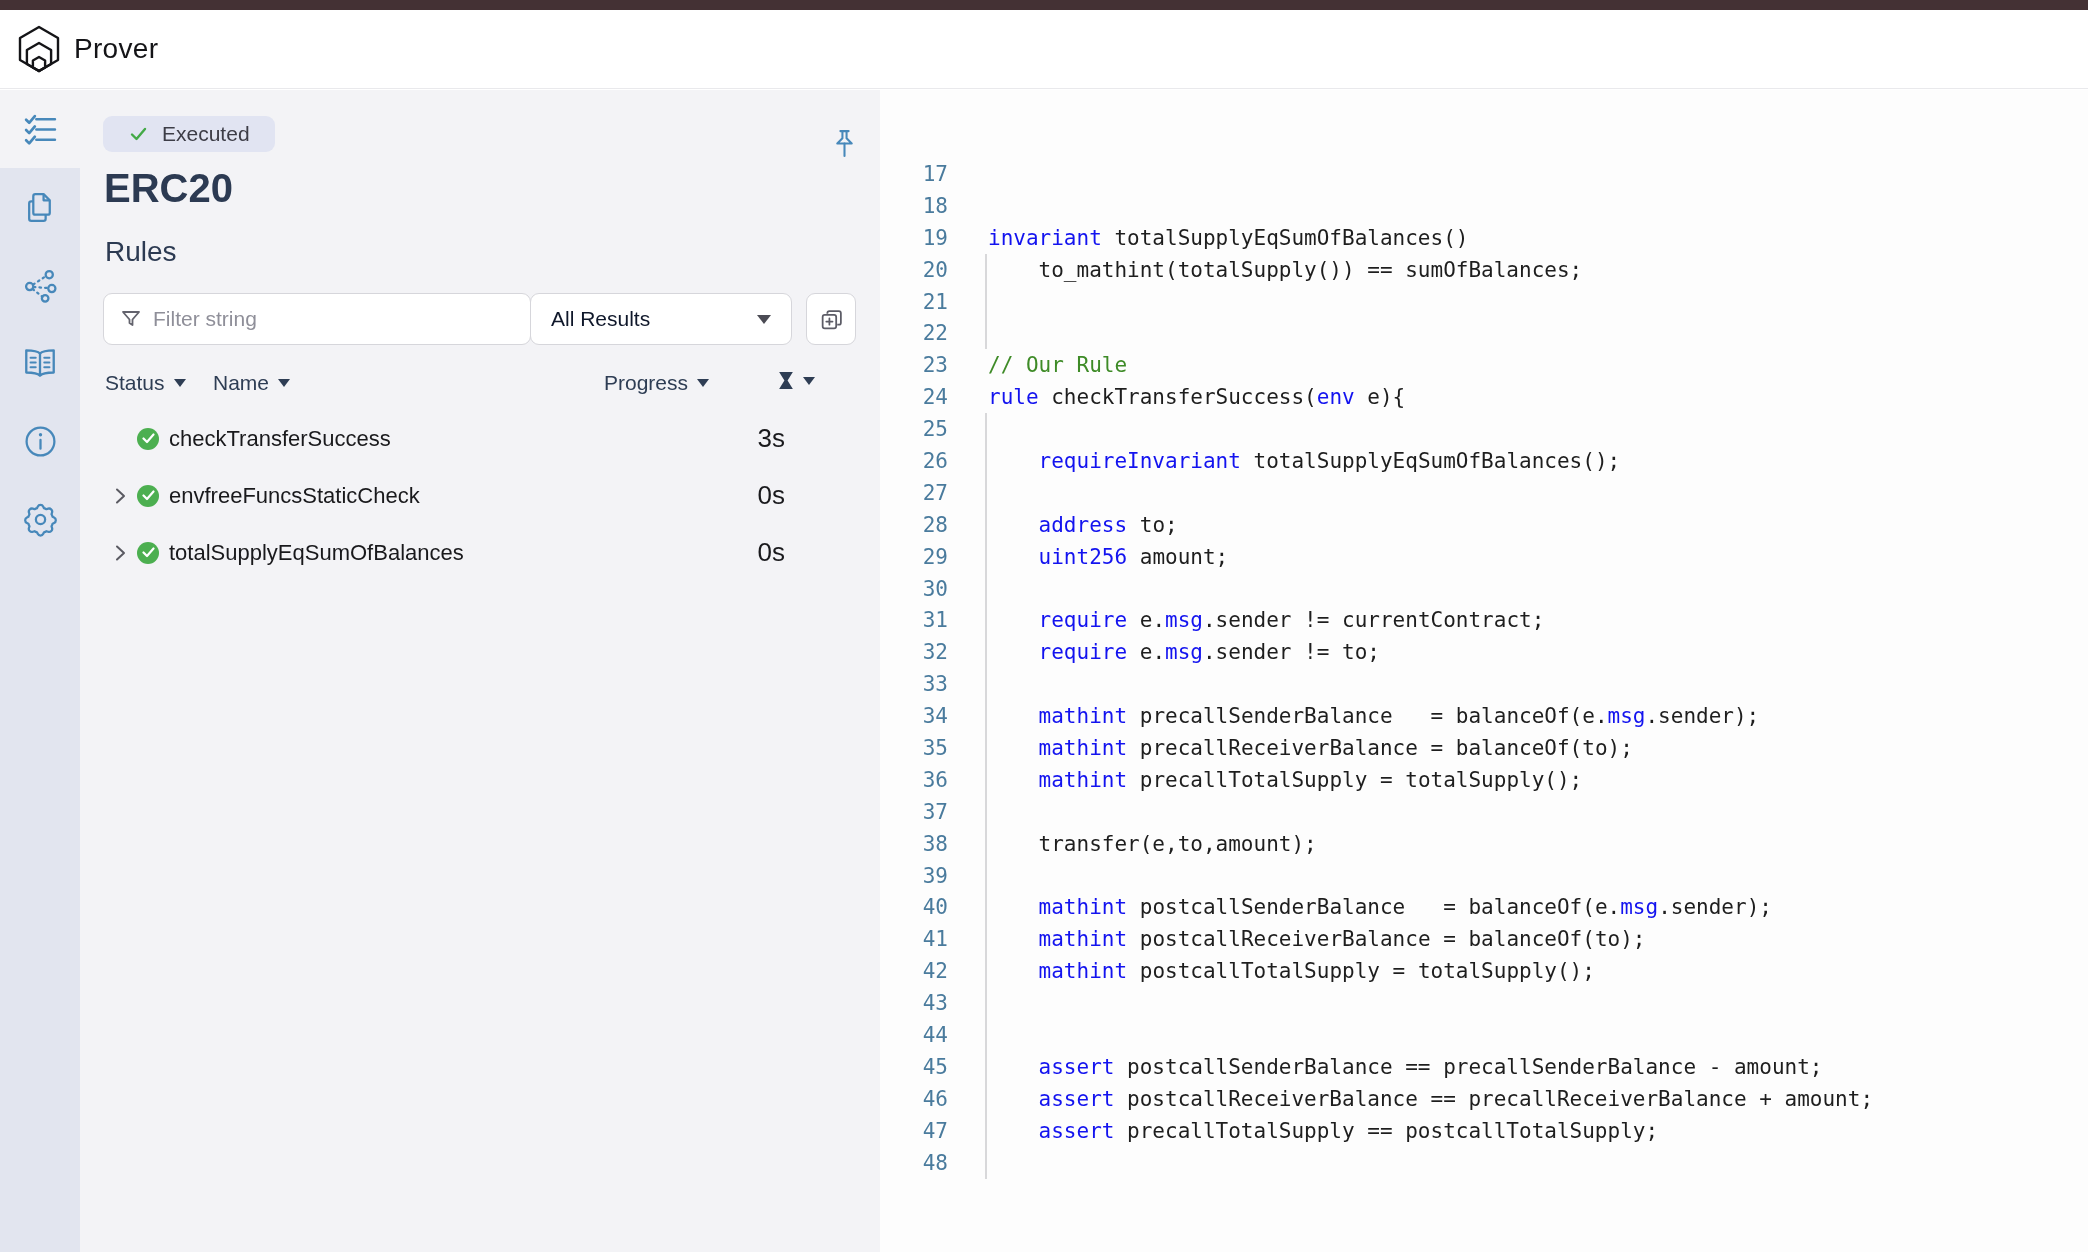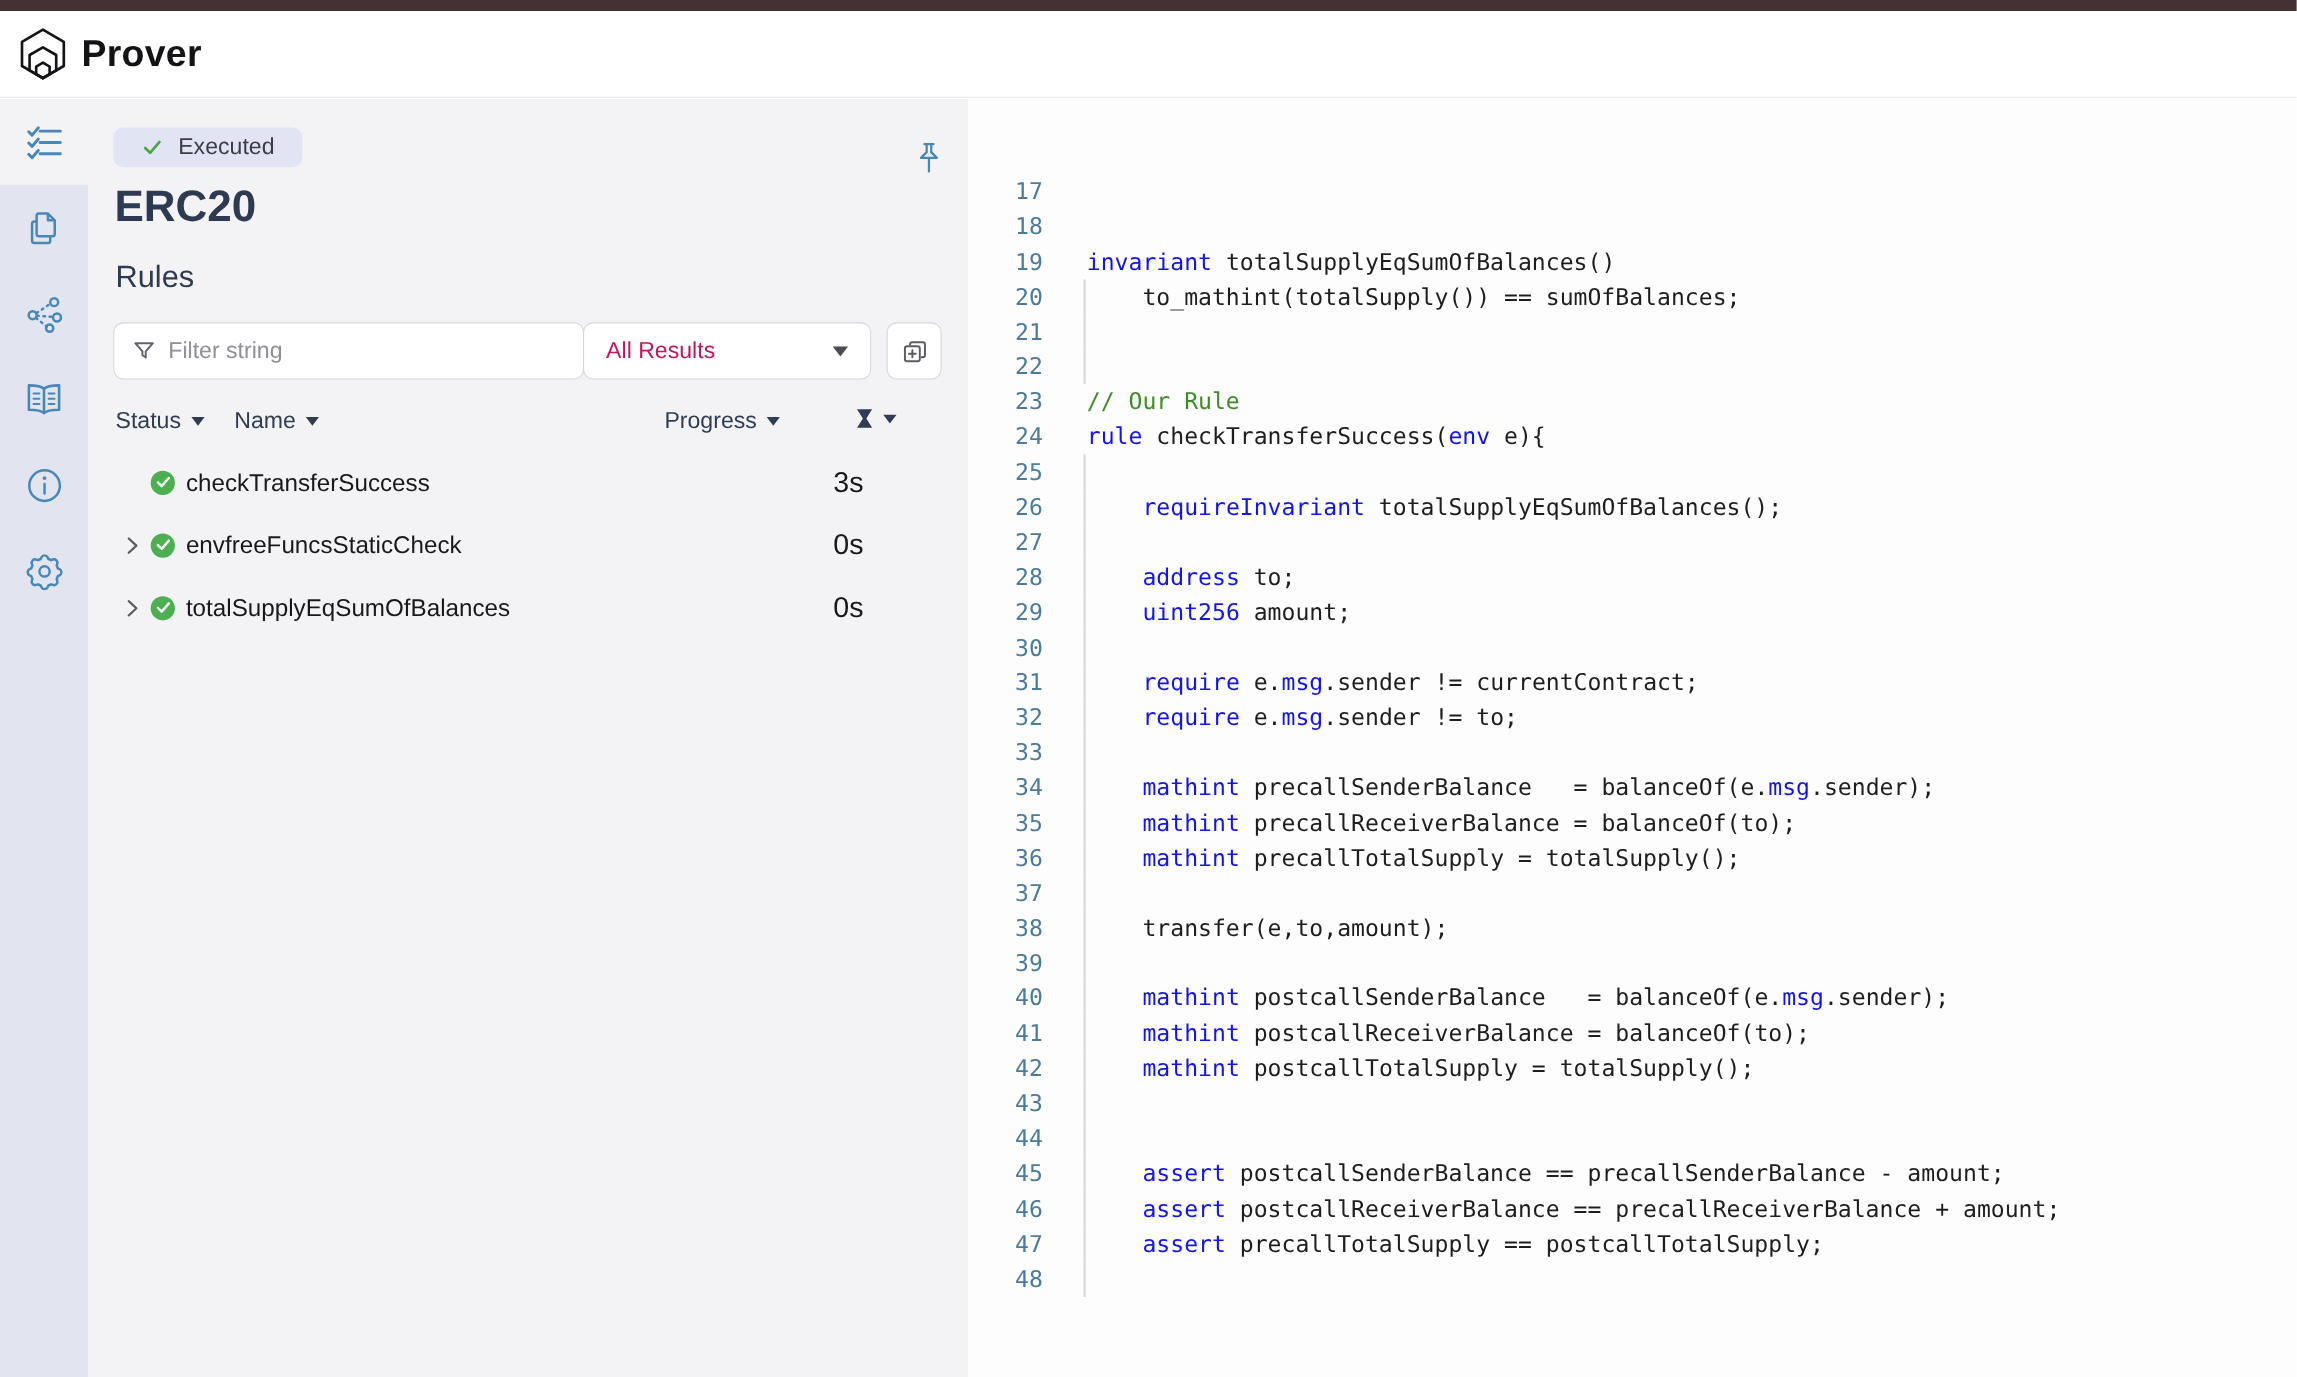--- a/index.html
+++ b/index.html
@@ -5,21 +5,21 @@
   * { box-sizing: border-box; margin: 0; padding: 0; }
   html,body { width:2088px; height:1252px; }
   body {
     position: relative; overflow: hidden; background:#fff;
     font-family:"Liberation Sans", sans-serif; color:#1d1d20;
   }
   
   .topbar { position:absolute; left:0; top:0; width:2088px; height:10px; background:#443134; }
   .header { position:absolute; left:0; top:10px; width:2088px; height:79px; background:#fff;
             border-bottom:1px solid #e9e9ec; display:flex; align-items:center; padding-left:14px; }
-  .app-name { font-size:34px; font-weight:700; color:#141417; margin-left:10px; letter-spacing:.3px; }
+  .app-name { font-size:28px; font-weight:400; color:#141417; margin-left:10px; letter-spacing:.3px; }
   
   .main { position:absolute; left:0; top:90px; width:2088px; height:1162px; }
   
   .rail { position:absolute; left:0; top:0; width:80px; height:100%; background:#e2e5ef; }
   .rail-item { height:78px; display:flex; align-items:center; justify-content:center; cursor:pointer; }
   .rail-item.active { background:#f3f3f6; }
   
   .left-panel { position:absolute; left:80px; top:0; width:800px; height:100%; background:#f3f3f6; }
   .badge { position:absolute; left:23px; top:26px; height:36px; display:inline-flex; align-items:center;
            gap:13px; padding:0 25px; background:#e1e4f2; border-radius:9px; font-size:21px; color:#3d3d47; }
@@ -28,21 +28,21 @@
   .page-title { position:absolute; left:24px; top:76px; font-size:40px; font-weight:700; color:#2c3a52; }
   .section-heading { position:absolute; left:25px; top:146px; font-size:28px; font-weight:500; color:#2c3a52; }
   .filter-input { position:absolute; left:23px; top:203px; width:428px; height:52px; background:#fff;
                   border:1px solid #d6d6db; border-radius:9px; display:flex; align-items:center;
                   padding:0 16px; gap:11px; }
   .filter-input input { border:none; outline:none; flex:1; font-family:"Liberation Sans",sans-serif;
                   font-size:21px; color:#3d3d47; background:transparent; }
   .filter-input input::placeholder { color:#8f8f99; }
   .results-dropdown { position:absolute; left:450px; top:203px; width:262px; height:52px; background:#fff;
                   border:1px solid #d6d6db; border-radius:9px; display:flex; align-items:center;
-                  justify-content:space-between; padding:0 20px; font-size:21px; color:#be185d; cursor:pointer; }
+                  justify-content:space-between; padding:0 20px; font-size:21px; color:#0f172a; cursor:pointer; }
   .dup-btn { position:absolute; left:726px; top:203px; width:50px; height:52px; background:#fff;
              border:1px solid #d6d6db; border-radius:9px; display:flex; align-items:center;
              justify-content:center; cursor:pointer; }
   .caret { width:0; height:0; border-left:6.5px solid transparent; border-right:6.5px solid transparent;
            border-top:8px solid #2e3d54; display:inline-block; }
   .caret.big { border-left-width:7.5px; border-right-width:7.5px; border-top:9px solid #4b4b54; }
   .thead { position:absolute; top:281px; left:0; width:100%; height:28px; font-size:21px; color:#2e3d54;text-decoration:underline; }
   .th { position:absolute; display:inline-flex; align-items:center; gap:9px; cursor:pointer; }
   .th.status { left:25px; } .th.name { left:133px; } .th.progress { left:524px;text-align:right; } .th.duration { left:698px; }
   .rows { position:absolute; top:320px; left:0; width:100%; }

